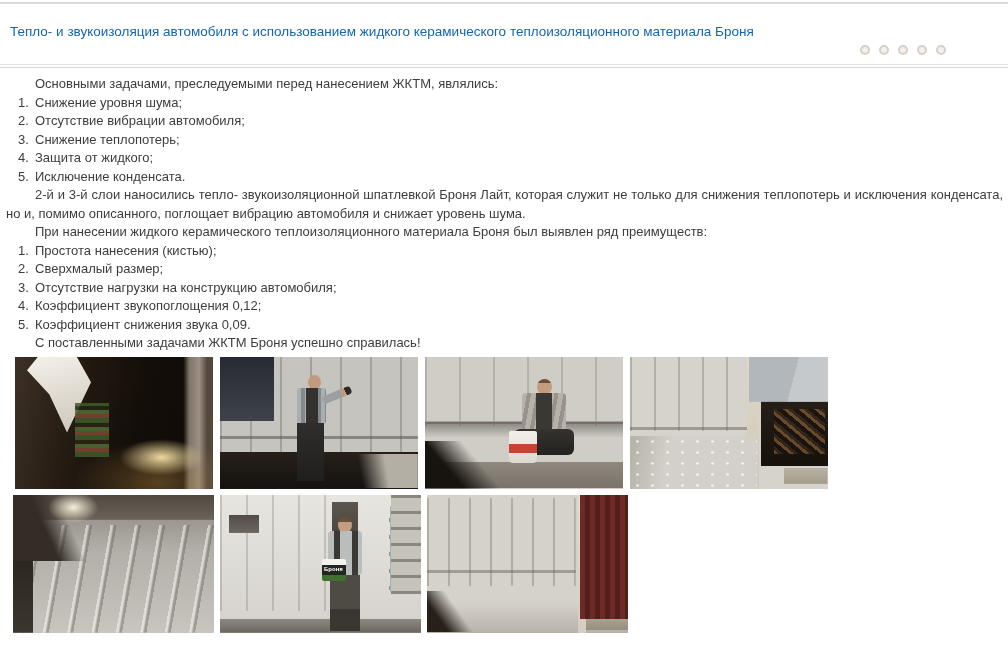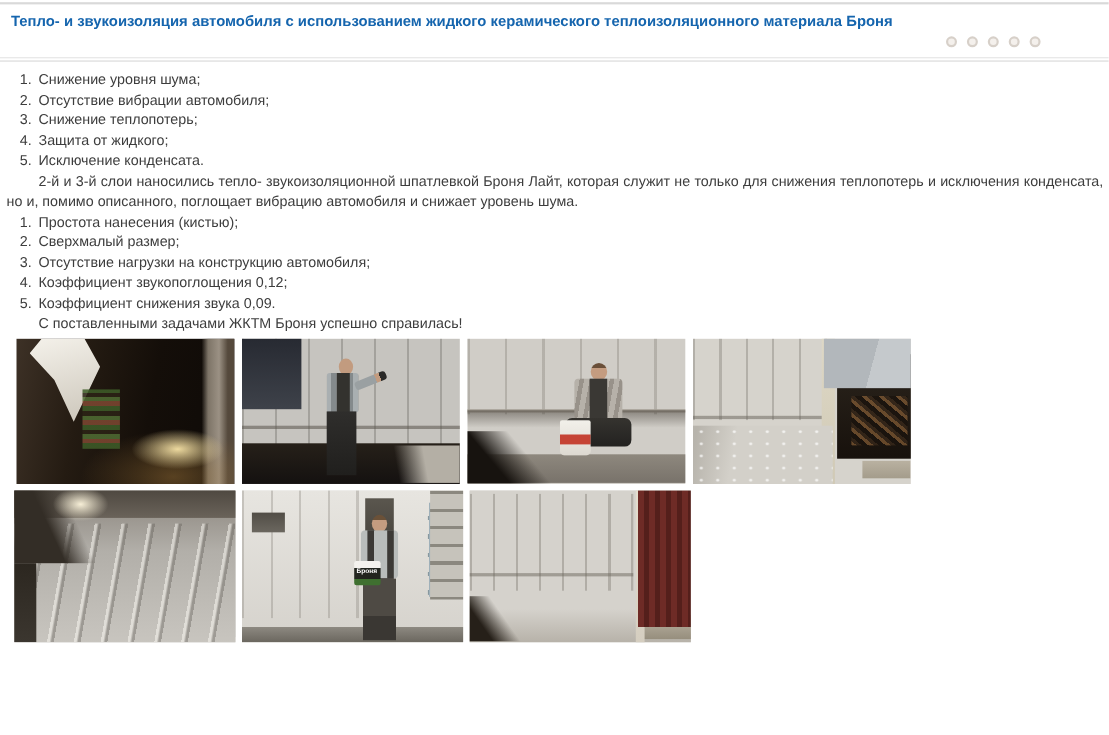--- a/index.html
+++ b/index.html
@@ -1,19 +1,19 @@
 <!DOCTYPE html>
 <html lang="ru"><head>
 <meta charset="utf-8">
 <style>
   html,body{margin:0;padding:0;background:#fff}
   body{width:1008px;font-family:"Liberation Sans",sans-serif;color:#3d3d3d;-webkit-font-smoothing:antialiased}
   .page{width:1008px;position:relative;background:#fff}
   .topline{border-top:2px solid #d9d9d9;margin-top:2px}
-  .title{font-size:13.5px;font-weight:bold;color:#1565ae;margin:8px 10px 0 10px;line-height:16px}
+  .title{font-size:13.5px;font-weight:normal;color:#1565ae;margin:20px 10px 0 10px;line-height:16px}
   .rating{height:12px;text-align:right;padding:5px 62px 0 0}
   .dot{display:inline-block;width:6px;height:6px;border-radius:50%;border:2px solid #d7d0c9;background:#f4f0ec;margin-left:9px;vertical-align:top}
   .sep{margin-top:7px;height:2px;border-top:1px solid #e4e4e4;border-bottom:1px solid #d8d8d8}
   .content{padding:7px 5px 0 6px;font-size:13px;line-height:18.5px}
   .content p{margin:0;text-indent:29px;text-align:justify}
   .list{padding-left:12px}
   .li{display:flex}
   .li .num{flex:0 0 17px}
   .li .txt{flex:1}
 
@@ -144,20 +144,21 @@
 
   <h1 class="title">Тепло- и звукоизоляция автомобиля с использованием жидкого керамического теплоизоляционного материала Броня</h1>
 
   <div class="rating">
     <span class="dot"></span><span class="dot"></span><span class="dot"></span><span class="dot"></span><span class="dot"></span>
   </div>
 
   <div class="sep"></div>
 
   <div class="content">
+    <p>Основными задачами, преследуемыми перед нанесением ЖКТМ, являлись:</p>
 
     <div class="list">
       <div class="li">
           <span class="num">1.</span>
           <span class="txt">Снижение уровня шума;</span>
         </div>
       <div class="li">
           <span class="num">2.</span>
           <span class="txt">Отсутствие вибрации автомобиля;</span>
         </div>
@@ -169,20 +170,21 @@
           <span class="num">4.</span>
           <span class="txt">Защита от жидкого;</span>
         </div>
       <div class="li">
           <span class="num">5.</span>
           <span class="txt">Исключение конденсата.</span>
         </div>
     </div>
 
     <p>2-й и 3-й слои наносились тепло- звукоизоляционной шпатлевкой Броня Лайт, которая служит не только для снижения теплопотерь и исключения конденсата, но и, помимо описанного, поглощает вибрацию автомобиля и снижает уровень шума.</p>
+    <p>При нанесении жидкого керамического теплоизоляционного материала Броня был выявлен ряд преимуществ:</p>
 
     <div class="list">
       <div class="li">
           <span class="num">1.</span>
           <span class="txt">Простота нанесения (кистью);</span>
         </div>
       <div class="li">
           <span class="num">2.</span>
           <span class="txt">Сверхмалый размер;</span>
         </div>

